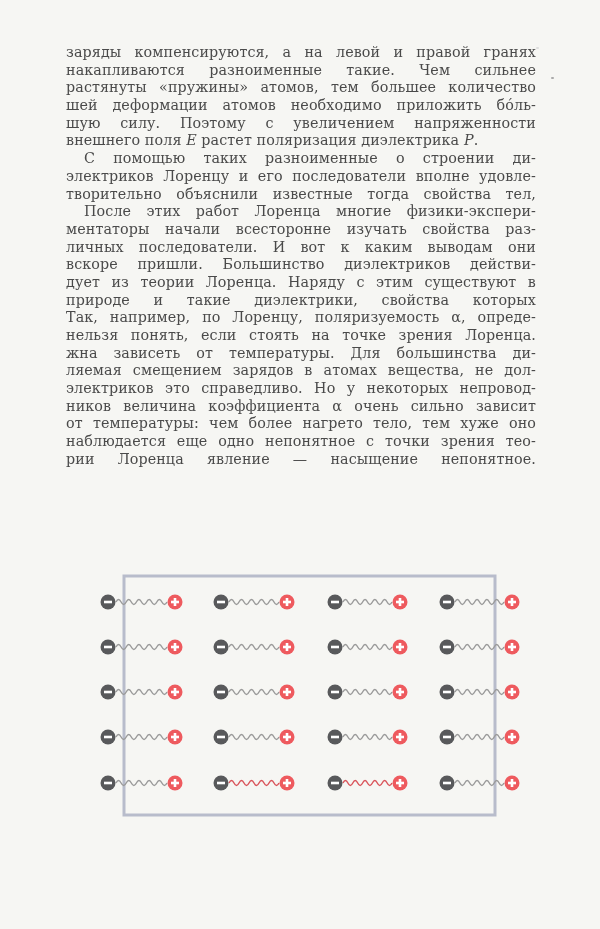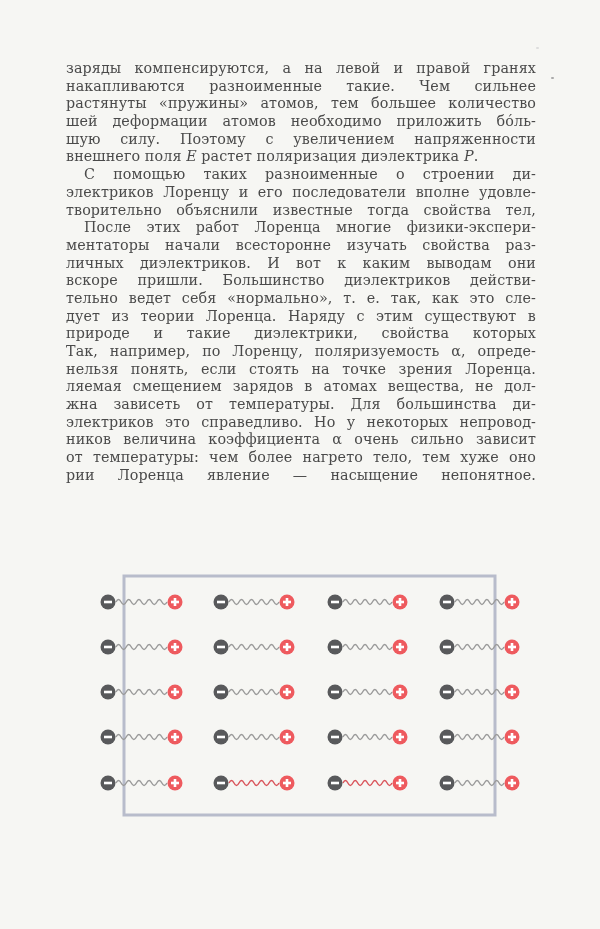--- a/index.html
+++ b/index.html
@@ -7,21 +7,21 @@
     width: 600px; height: 929px;
     background: #f6f6f3;
     position: relative;
     overflow: hidden;
     font-family: "DejaVu Serif", "Liberation Serif", serif;
     color: #4a4a4a;
   }
   .text-block {
     position: absolute;
     left: 66px;
-    top: 60px;
+    top: 44px;
     width: 470px;
     font-size: 14.3px;
     line-height: 17.7px;
     letter-spacing: 0.1px;
   }
   .line {
     display: block;
     text-align: justify;
     text-align-last: justify;
     white-space: nowrap;
@@ -50,32 +50,32 @@
     <span class="line">накапливаются разноименные такие. Чем сильнее</span>
     <span class="line">растянуты «пружины» атомов, тем большее количество</span>
     <span class="line">шей деформации атомов необходимо приложить бóль-</span>
     <span class="line">шую силу. Поэтому с увеличением напряженности</span>
     <span class="line last">внешнего поля <i>E</i> растет поляризация диэлектрика <i>P</i>.</span>
     <span class="line indent">С помощью таких разноименные о строении ди-</span>
     <span class="line">электриков Лоренцу и его последователи вполне удовле-</span>
     <span class="line">творительно объяснили известные тогда свойства тел,</span>
     <span class="line indent">После этих работ Лоренца многие физики-экспери-</span>
     <span class="line">ментаторы начали всесторонне изучать свойства раз-</span>
-    <span class="line">личных диэлектриков. И вот к каким выводам они</span>
+    <span class="line">личных последователи. И вот к каким выводам они</span>
     <span class="line">вскоре пришли. Большинство диэлектриков действи-</span>
-    <span class="line">тельно ведет себя «нормально», т. е. так, как это сле-</span>
     <span class="line">дует из теории Лоренца. Наряду с этим существуют в</span>
     <span class="line">природе и такие диэлектрики, свойства которых</span>
     <span class="line">Так, например, по Лоренцу, поляризуемость α, опреде-</span>
     <span class="line">нельзя понять, если стоять на точке зрения Лоренца.</span>
+    <span class="line">жна зависеть от температуры. Для большинства ди-</span>
     <span class="line">ляемая смещением зарядов в атомах вещества, не дол-</span>
-    <span class="line">жна зависеть от температуры. Для большинства ди-</span>
     <span class="line">электриков это справедливо. Но у некоторых непровод-</span>
     <span class="line">ников величина коэффициента α очень сильно зависит</span>
     <span class="line">от температуры: чем более нагрето тело, тем хуже оно</span>
+    <span class="line">наблюдается еще одно непонятное с точки зрения тео-</span>
     <span class="line">рии Лоренца явление — насыщение непонятное.</span>
   </div>
 
 <svg class="figure" id="figure" width="600" height="929" viewBox="0 0 600 929">
     <rect x="124" y="576" width="371" height="239" fill="none" stroke="#b8bccb" stroke-width="3"></rect>
     <g>
       <path d="M 116 602 q 2.55 -5 5.1 0 q 2.55 5 5.1 0 q 2.55 -5 5.1 0 q 2.55 5 5.1 0 q 2.55 -5 5.1 0 q 2.55 5 5.1 0 q 2.55 -5 5.1 0 q 2.55 5 5.1 0 q 2.55 -5 5.1 0 q 2.55 5 5.1 0" fill="none" stroke="#9a9a9a" stroke-width="1.4"></path>
       <circle cx="108" cy="602" r="7.5" fill="#58595b"></circle>
       <rect x="104" y="600.7" width="8" height="2.6" fill="#ffffff"></rect>
       <circle cx="175" cy="602" r="7.5" fill="#ee5a5e"></circle>

